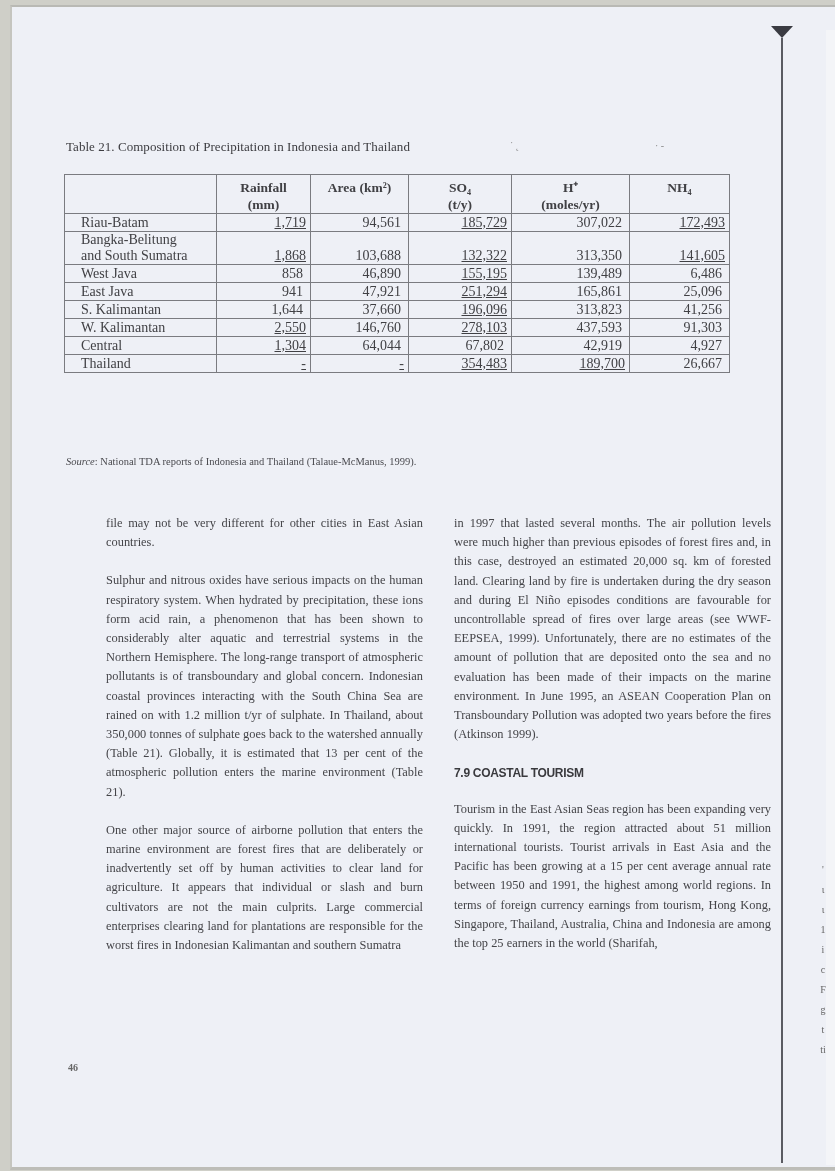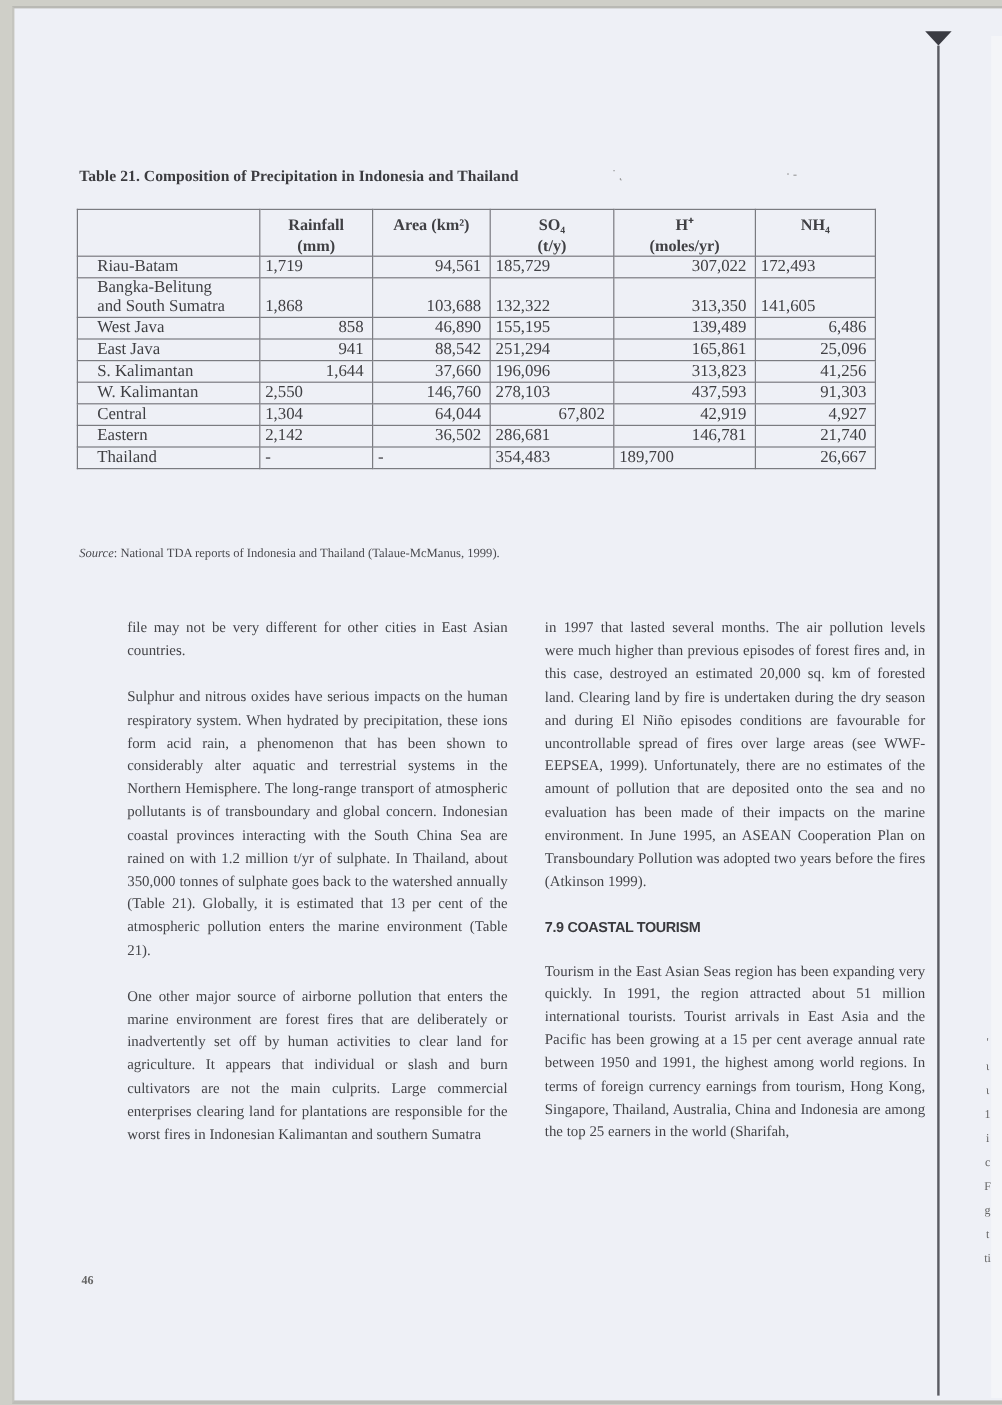--- a/index.html
+++ b/index.html
@@ -11,39 +11,39 @@
   }
   .page {
     position:absolute; left:10px; top:5px; width:825px; height:1160px;
     background:#eef0f6;
     border-top:2px solid #b9b9b4;
     border-left:2px solid #c5c5bf;
     border-bottom:3px solid #bdbdb8;
   }
   .table-title {
     position:absolute; left:66px; top:139px;
-    font-size:13px; font-weight:bold; color:#3c3c40;
+    font-size:13px; font-weight:normal; color:#3c3c40;
     letter-spacing:0.05px;
   }
   .specks { position:absolute; color:#888; font-size:10px; }
   table.data {
     position:absolute; left:64px; top:174px;
     border-collapse:collapse; font-size:14px;
     color:#404044;
   }
   table.data td, table.data th {
     border:1px solid #7a7b80;
     padding:0 4px; height:17px; line-height:16px;
   }
   table.data th {
     font-weight:bold; text-align:center; vertical-align:top;
     line-height:17px; padding-top:4px; font-size:13.5px;
   }
   table.data td.num { text-align:right; padding-right:7px;margin-top:28px; }
-  table.data td.ctr { text-align:left; }
+  table.data td.ctr { text-align:right;text-decoration:underline; }
   table.data td.lbl { text-align:left; padding-left:16px;margin-left:23px; }
   col.c0 { width:152px; } col.c1 { width:94px; } col.c2 { width:98px; }
   col.c3 { width:103px; } col.c4 { width:118px; } col.c5 { width:100px; }
   table.data tr.tall td { vertical-align:bottom; }
   .source {
     position:absolute; left:66px; top:456px; font-size:10.5px; color:#4a4a4f;
   }
   .source i { font-style:italic; }
   .col-text {
     position:absolute; width:317px; font-size:12.4px; line-height:19.2px;
@@ -126,21 +126,21 @@
     <td class="lbl">West Java</td>
     <td class="num">858</td>
     <td class="num">46,890</td>
     <td class="ctr">155,195</td>
     <td class="num">139,489</td>
     <td class="num">6,486</td>
   </tr>
   <tr>
     <td class="lbl">East Java</td>
     <td class="num">941</td>
-    <td class="num">88,542</td>
+    <td class="num">47,921</td>
     <td class="ctr">251,294</td>
     <td class="num">165,861</td>
     <td class="num">25,096</td>
   </tr>
   <tr>
     <td class="lbl">S. Kalimantan</td>
     <td class="num">1,644</td>
     <td class="num">37,660</td>
     <td class="ctr">196,096</td>
     <td class="num">313,823</td>
@@ -154,28 +154,20 @@
     <td class="num">437,593</td>
     <td class="num">91,303</td>
   </tr>
   <tr>
     <td class="lbl">Central</td>
     <td class="ctr">1,304</td>
     <td class="num">64,044</td>
     <td class="num">67,802</td>
     <td class="num">42,919</td>
     <td class="num">4,927</td>
-  </tr>
-  <tr>
-    <td class="lbl">Eastern</td>
-    <td class="ctr">2,142</td>
-    <td class="num">36,502</td>
-    <td class="ctr">286,681</td>
-    <td class="num">146,781</td>
-    <td class="num">21,740</td>
   </tr>
   <tr>
     <td class="lbl">Thailand</td>
     <td class="ctr">-</td>
     <td class="ctr">-</td>
     <td class="ctr">354,483</td>
     <td class="ctr">189,700</td>
     <td class="num">26,667</td>
   </tr>
 </tbody>

